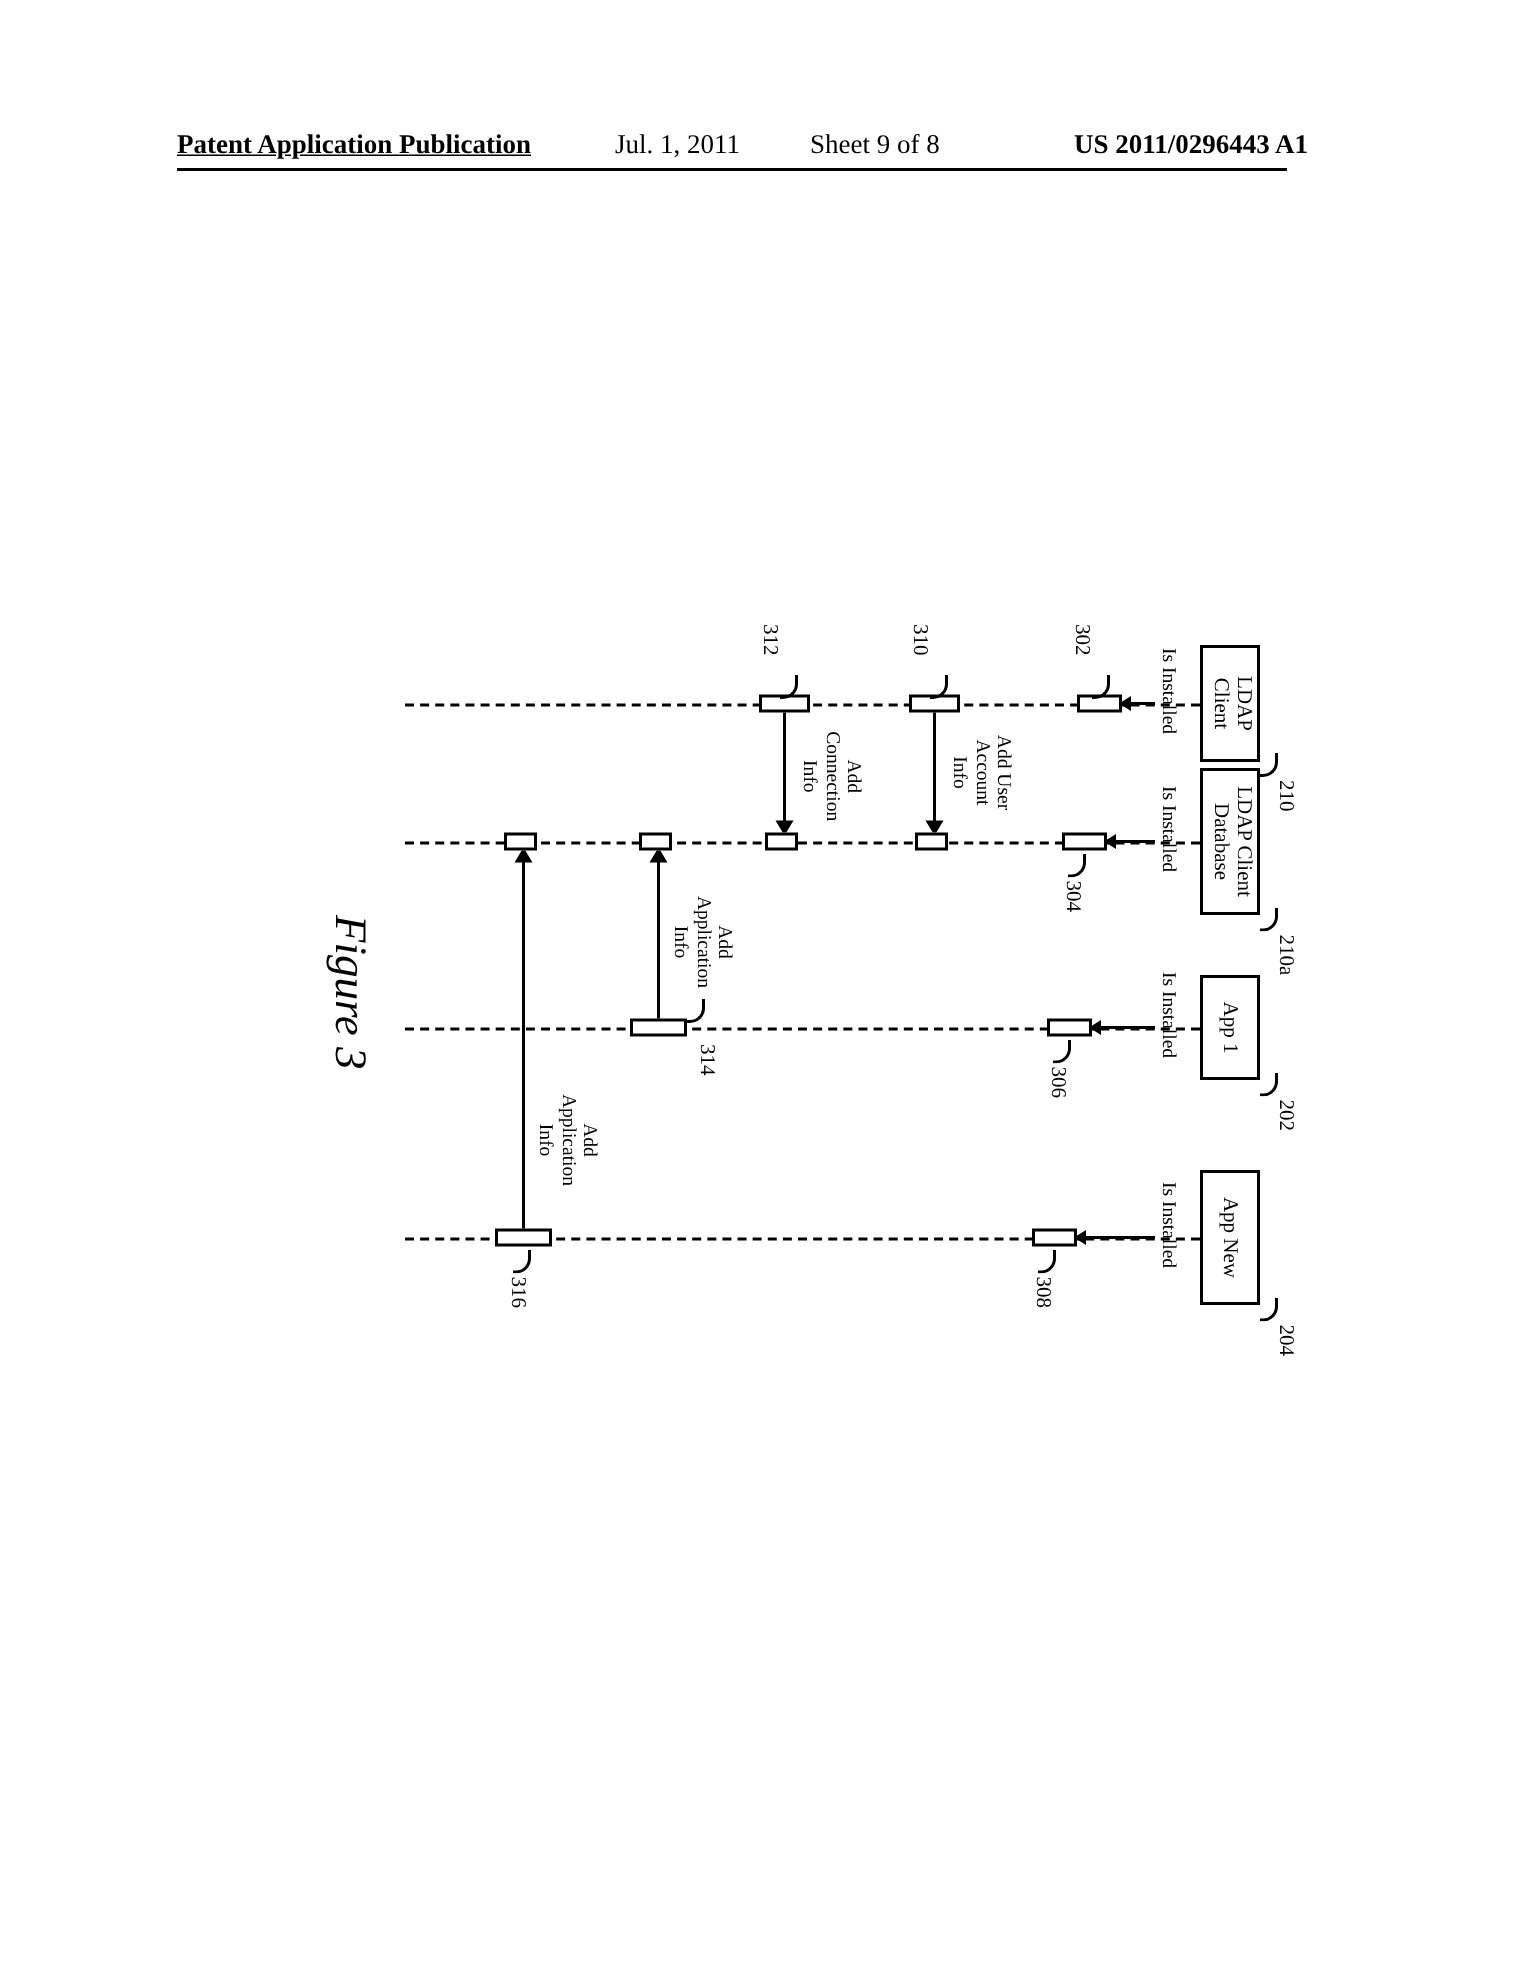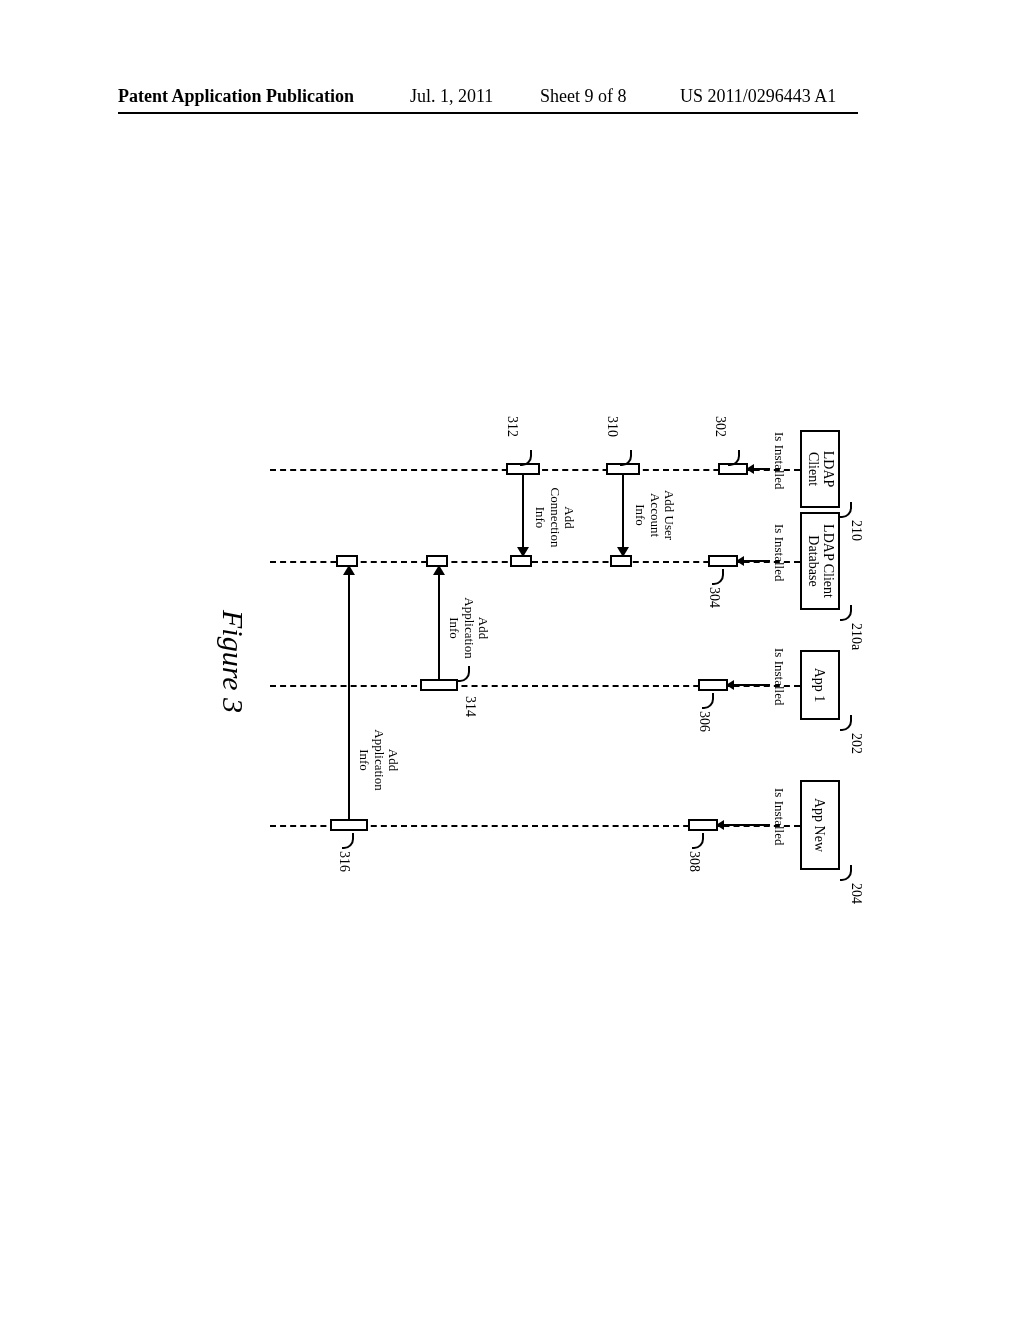--- a/index.html
+++ b/index.html
@@ -1,21 +1,21 @@
 <!DOCTYPE html>
 <html><head>
 <meta charset="utf-8">
 <style>
   html,body { margin:0; padding:0; background:#fff; font-family:"Times New Roman",serif; }
   .page { position:relative; width:1024px; height:1320px; background:#fff; }
   .header { position:absolute; top:86px; left:0; width:1024px; }
-  .header .pub { position:absolute; left:118px; font-weight:bold; font-size:18px; }
+  .header .pub { position:absolute; left:118px; font-weight:bold; font-size:18px;text-decoration:underline; }
   .header .date { position:absolute; left:410px; font-size:18px; }
   .header .sheet { position:absolute; left:540px; font-size:18px; }
-  .header .pubnum { position:absolute; left:680px; font-weight:normal; font-size:18px; }
+  .header .pubnum { position:absolute; left:716px; font-weight:bold; font-size:18px; }
   .header .rule { position:absolute; top:26px; left:118px; width:740px; height:2px; background:#000; }
 
   .diagram { position:absolute; left:280px; top:340px; width:470px; height:650px;
              transform: rotate(90deg); transform-origin: center center; }
 
   .lifeline-box { position:absolute; border:2px solid #000; background:#fff;
                   text-align:center; font-size:14px; line-height:1.1; padding:2px 4px;
                   box-sizing:border-box; }
   .ref-label { position:absolute; font-size:14px; white-space:nowrap; }
   .ref-callout { position:absolute; border-top:2px solid #000; border-right:2px solid #000;

